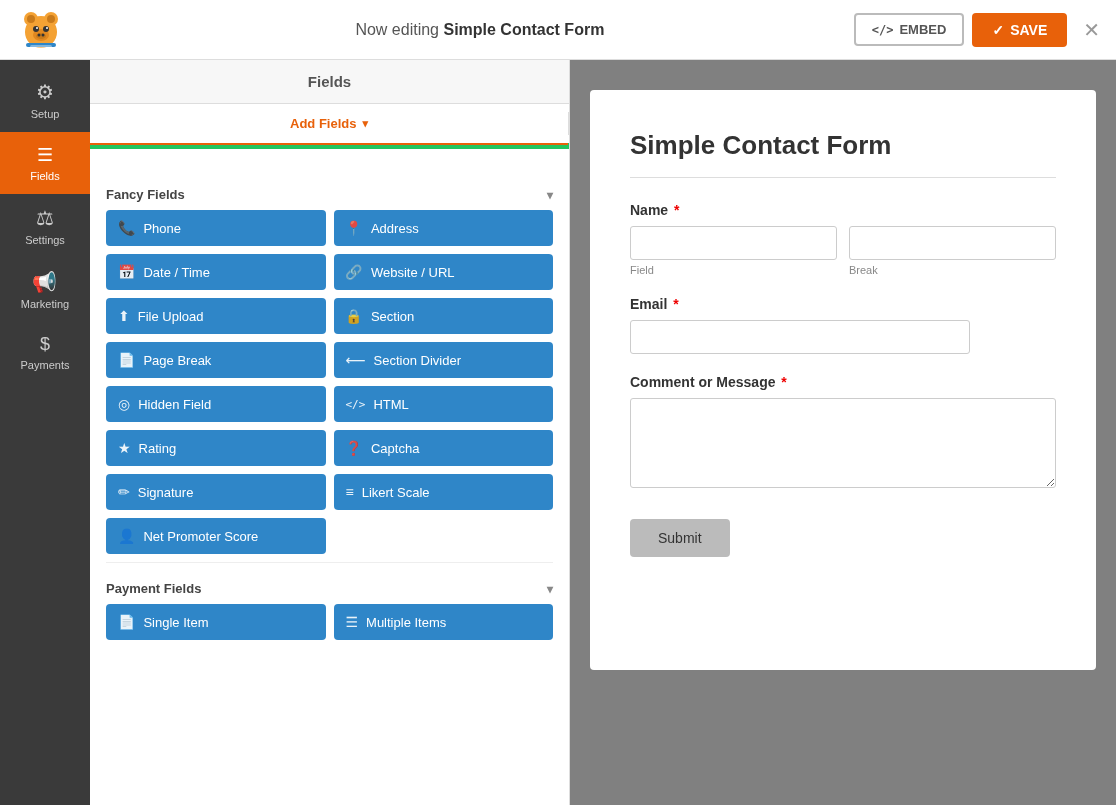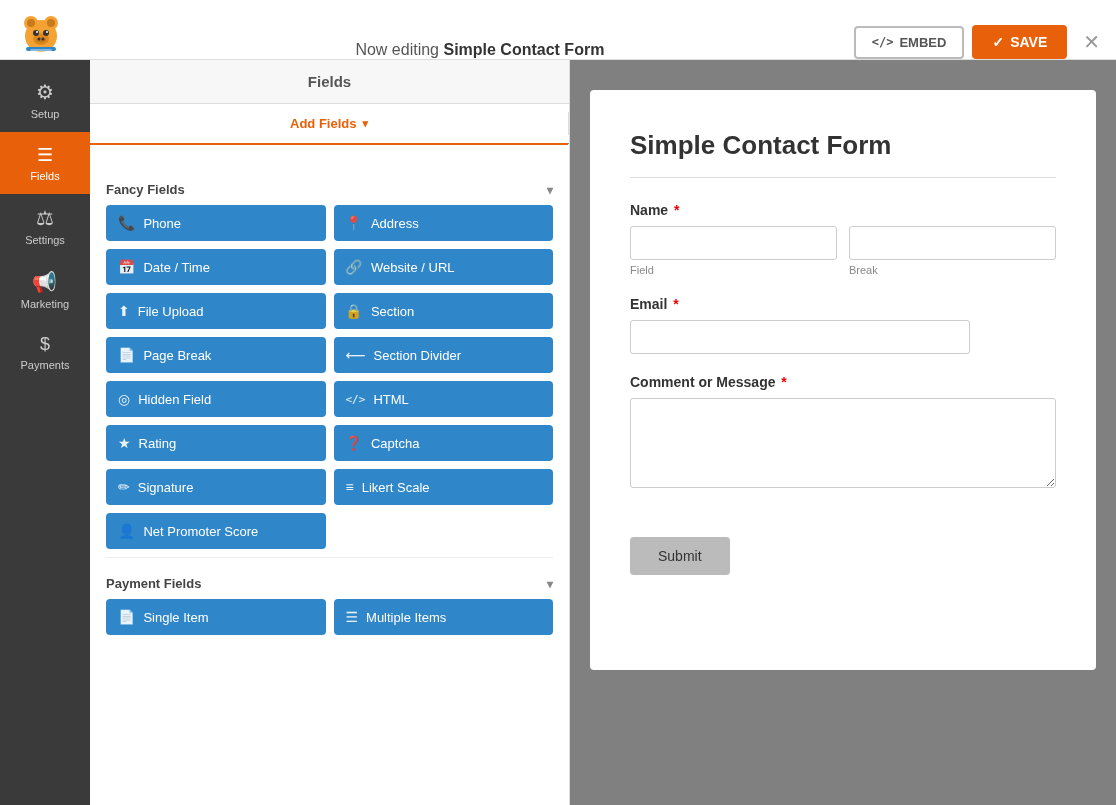--- a/index.html
+++ b/index.html
@@ -4,21 +4,21 @@
   <style>
     * { box-sizing: border-box; margin: 0; padding: 0; }
     body { font-family: -apple-system, BlinkMacSystemFont, 'Segoe UI', sans-serif; font-size: 14px; background: #f0f0f0; height: 805px; overflow: hidden; }
 
     
     .top-header {
       height: 60px;
       background: #fff;
       border-bottom: 1px solid #ddd;
       display: flex;
-      align-items: flex-end;
+      align-items: center;
       padding: 0 16px;
       position: relative;
       z-index: 10;
     }
     .logo-area {
       display: flex;
       align-items: center;
       width: 90px;
     }
     .logo-bear {
@@ -123,21 +123,21 @@
       height: 44px;
       display: flex;
       align-items: center;
       justify-content: center;
       font-size: 15px;
       font-weight: 600;
       color: #555;
     }
     .fields-tabs {
       display: flex;
-      border-bottom: 1px solid #22c55e;
+      border-bottom: 6px solid #22c55e;
     }
     .fields-tab {
       flex: 1;
       padding: 12px;
       text-align: center;
       cursor: pointer;
       font-size: 13px;
       font-weight: 600;
       color: #555;
       display: flex;
@@ -291,21 +291,21 @@
     }
     .submit-btn {
       background: #bbb;
       border: none;
       border-radius: 4px;
       padding: 11px 28px;
       font-size: 14px;
       color: #333;
       cursor: pointer;
       font-weight: 500;
-      margin-top: 26px;
+      margin-top: 8px;
     }
   </style>
 </head>
 <body>
 
 <div class="top-header">
   <div class="logo-area">
     <svg class="logo-bear" viewBox="0 0 50 50" xmlns="http://www.w3.org/2000/svg">
       <circle cx="25" cy="27" r="16" fill="#f4a234"></circle>
       <circle cx="15" cy="14" r="7" fill="#f4a234"></circle>

